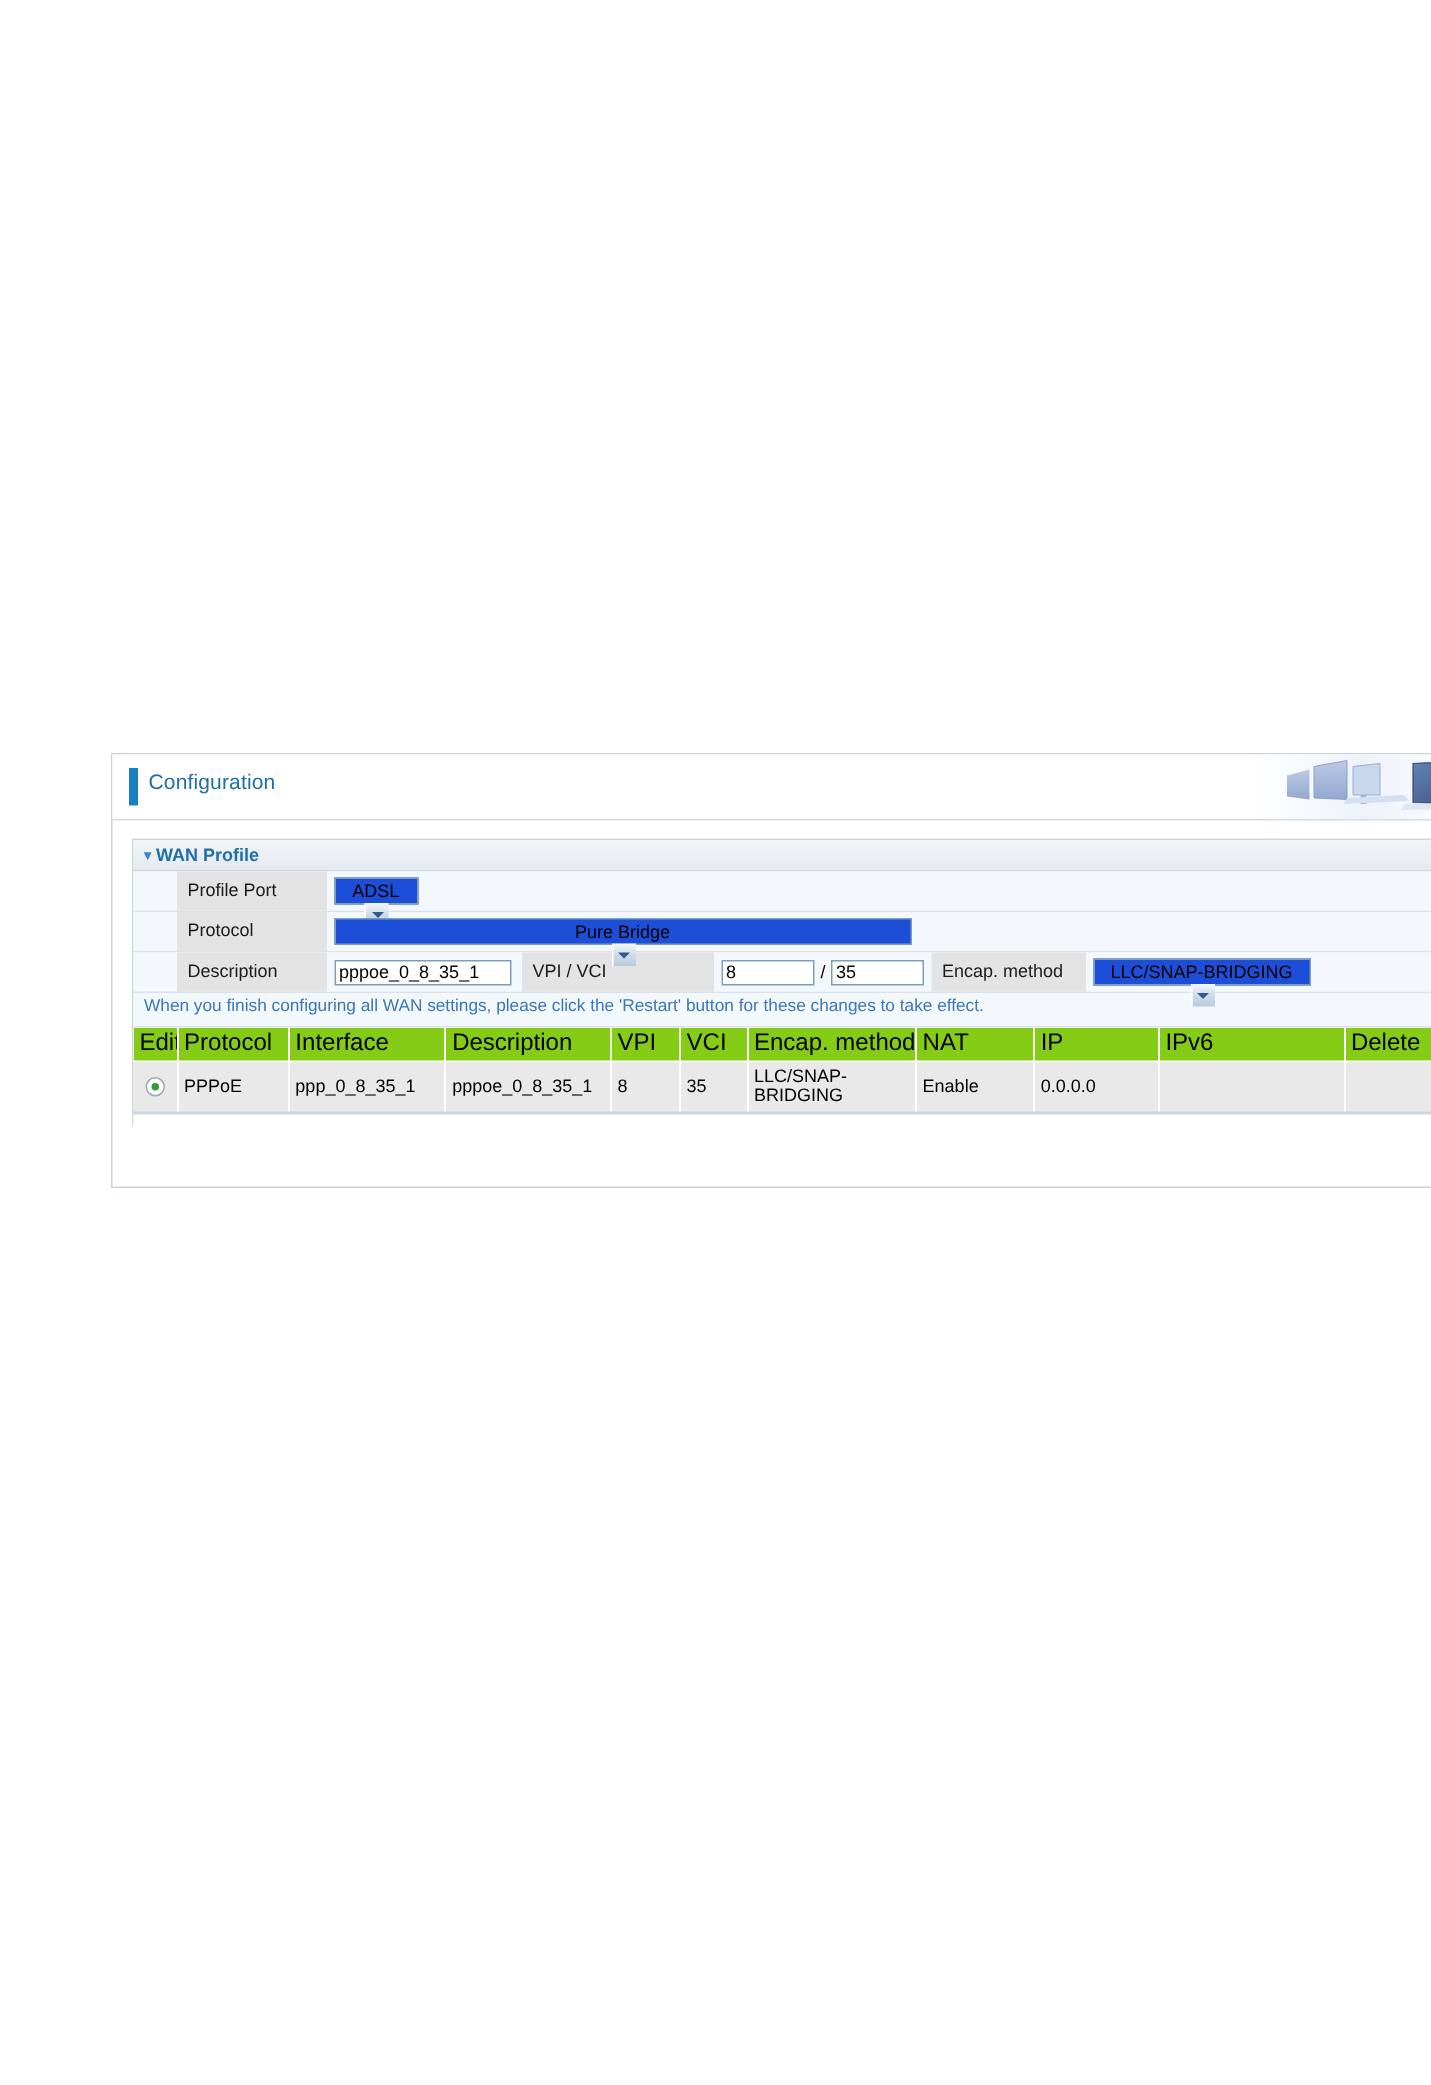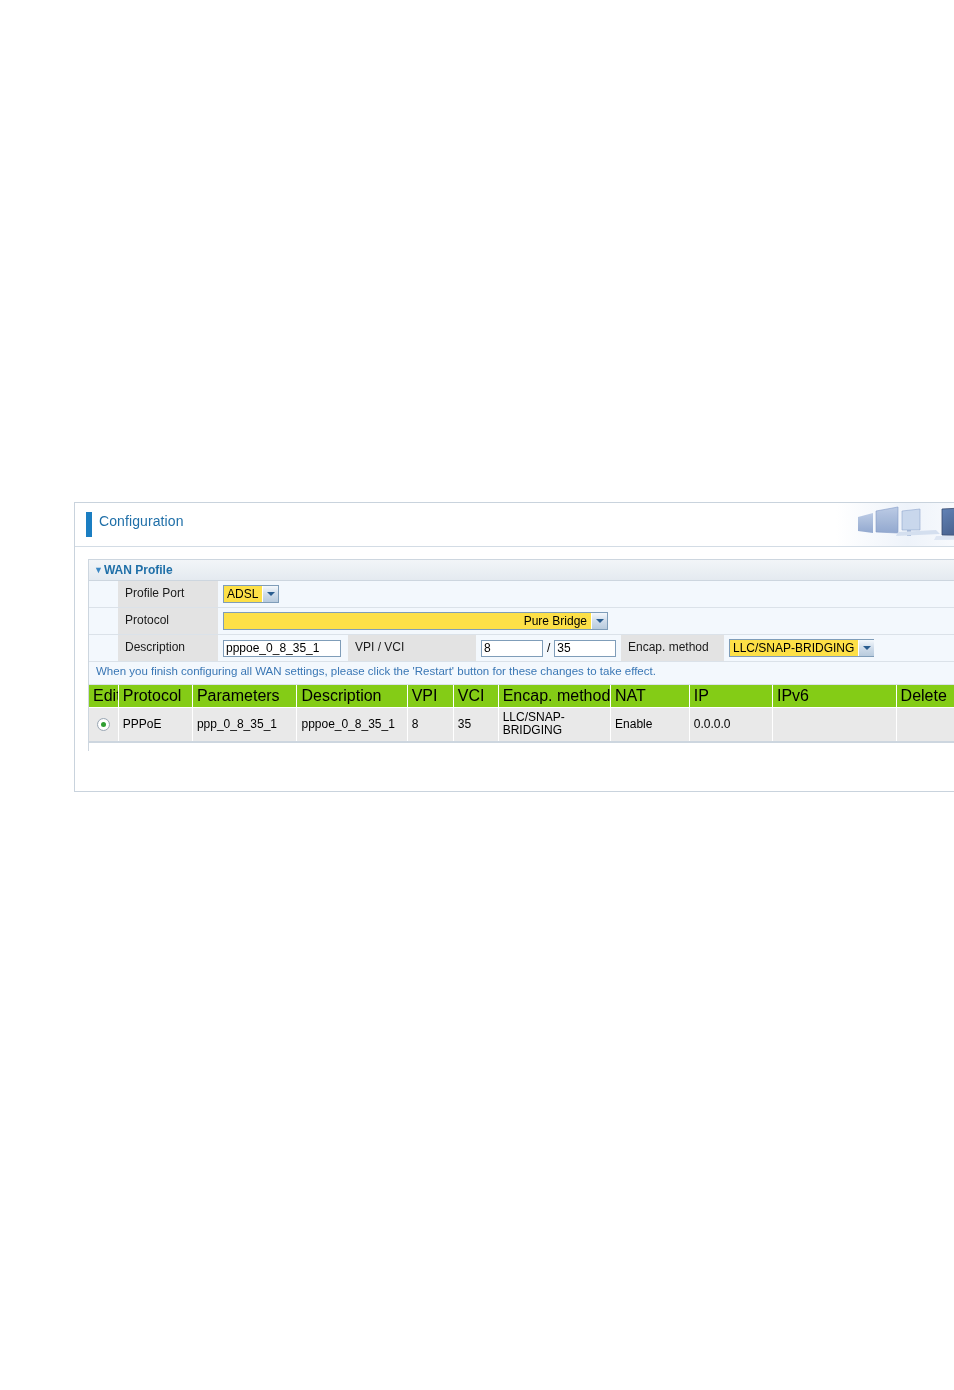--- a/index.html
+++ b/index.html
@@ -162,24 +162,25 @@
     margin: 0 4px;
     font-size: 12px;
     color: #000;
   }
 
   
   .sel {
     display: inline-flex;
     align-items: center;
     border: 1px solid #7f9db9;
-    background: #fde047;
+    background: #1d4ed8;
     height: 18px;
     box-sizing: border-box;
     position: relative;
+    flex-direction: column;
   }
   .sel .sel-text {
     padding: 0 4px 0 3px;
     font-size: 12px;
     line-height: 16px;
     white-space: nowrap;
     flex: 1;
     color: #000;
   }
   .sel .arrow {
@@ -404,21 +405,21 @@
             <col style="width:100px">
             <col style="width:70px">
           <col style="width:74px">
             <col style="width:110px">
             <col style="width:75px">
         </colgroup>
         <thead>
           <tr>
             <th>Edit</th>
             <th>Protocol</th>
-            <th>Parameters</th>
+            <th>Interface</th>
             <th>Description</th>
             <th>VPI</th>
             <th>VCI</th>
             <th>Encap. method</th>
             <th>NAT</th>
             <th>IP</th>
             <th>IPv6</th>
             <th>Delete</th>
           </tr>
         </thead>

